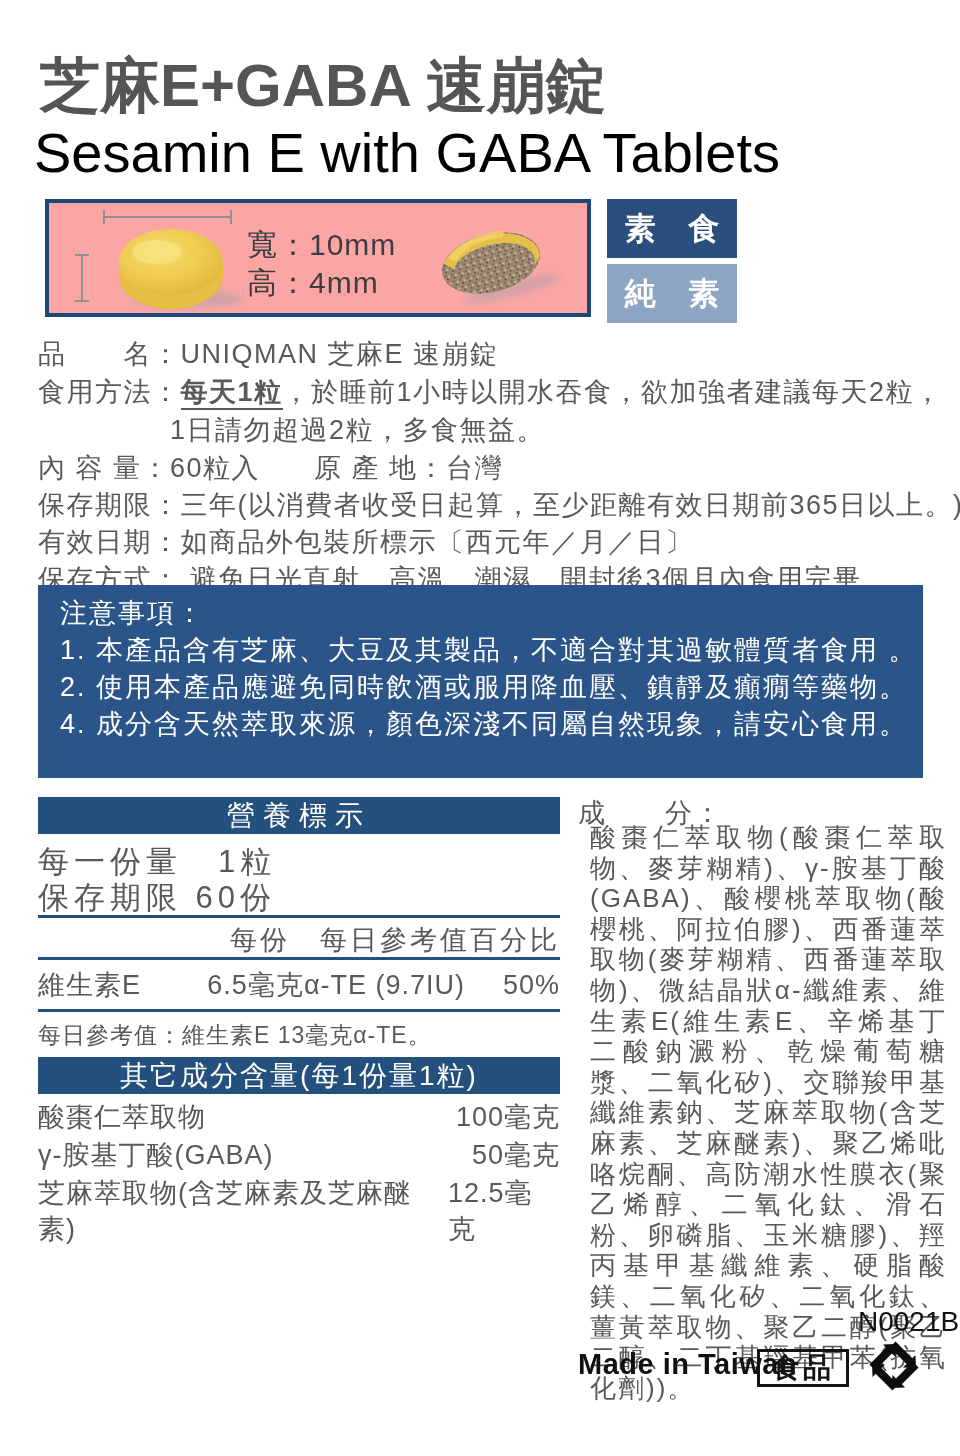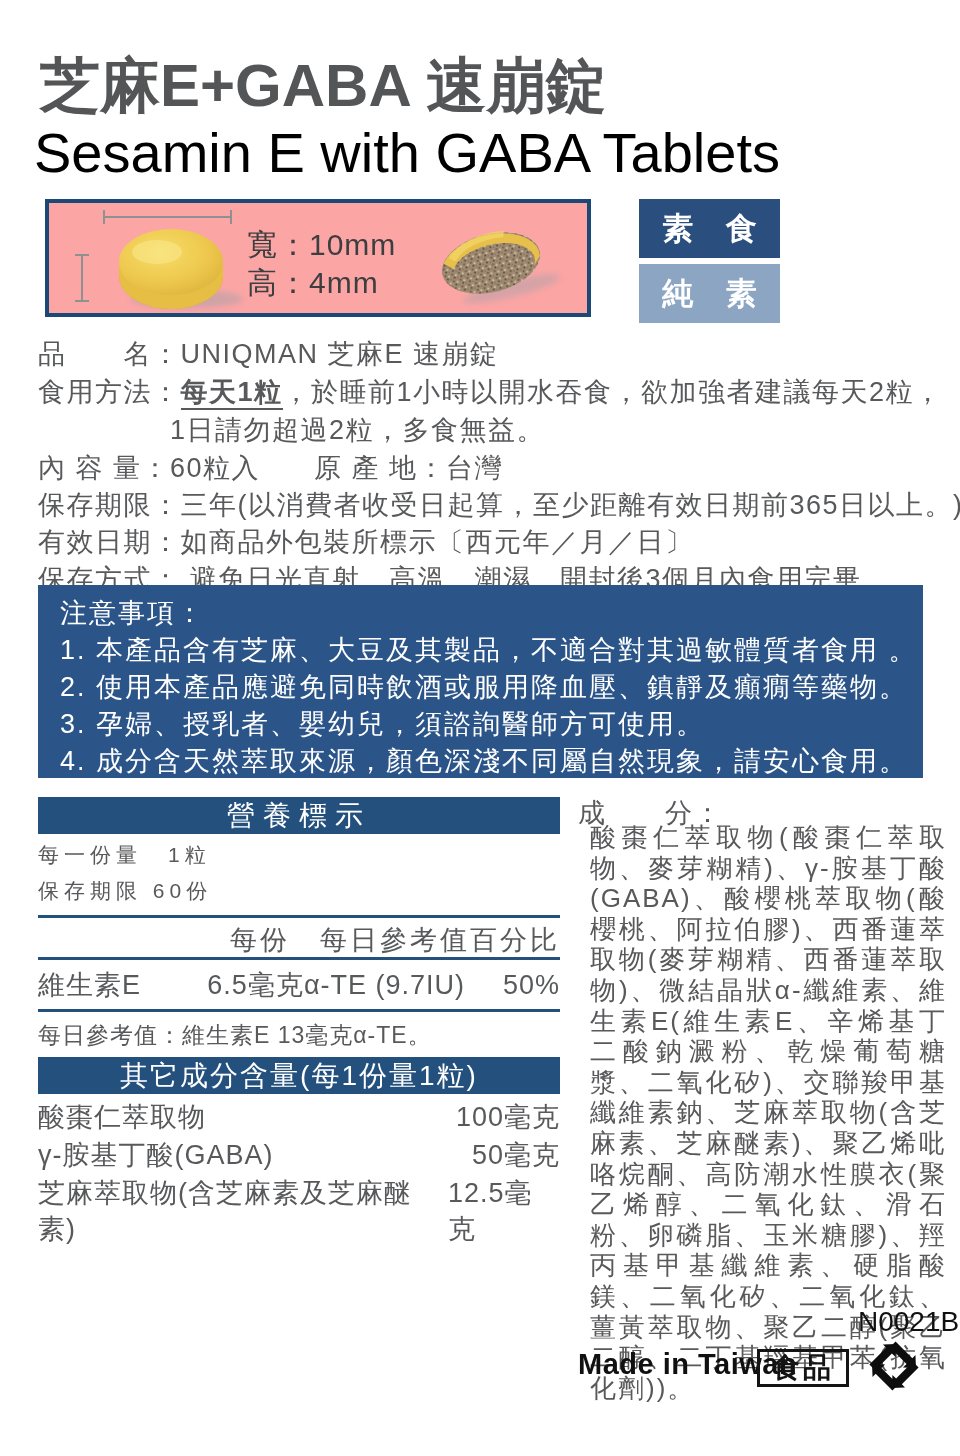--- a/index.html
+++ b/index.html
@@ -11,36 +11,36 @@
   .abs{position:absolute;}
   
   .title-zh{left:40px;top:46px;font-size:60px;font-weight:700;color:#545557;letter-spacing:0;}
   .title-en{left:34px;top:120px;font-size:56px;font-weight:400;color:#000000;}
   
   .size-box{left:45px;top:199px;width:546px;height:118px;border:4px solid #1c4878;box-sizing:border-box;background:#fca5a5;}
   .size-text{position:absolute;color:#3d3e40;font-size:30px;letter-spacing:1px;}
   .size-w{left:198px;top:22px;}
   .size-h{left:198px;top:60px;}
   
-  .badge{left:607px;width:141px;height:59px;display:flex;align-items:center;justify-content:center;
-         color:#fff;font-size:31px;font-weight:700;letter-spacing:12px;padding-left:12px;box-sizing:border-box;margin-left:32px;}
+  .badge{left:607px;width:130px;height:59px;display:flex;align-items:center;justify-content:center;
+         color:#fff;font-size:31px;font-weight:700;letter-spacing:12px;padding-left:12px;box-sizing:border-box;}
   .badge1{top:199px;background:#2a4e7d;}
   .badge2{top:264px;background:#8ba5c3;}
   
   .info-line{left:38px;font-size:27px;color:#58595b;letter-spacing:1.5px;white-space:nowrap;}
   .emph{font-weight:700;border-bottom:2px solid #58595b;padding-bottom:1px;}
   .origin-gap{margin-left:54px;}
   
   .notice-box{left:38px;top:585px;width:885px;height:193px;background:#2b5589;box-sizing:border-box;
               padding:10px 14px 0 22px;color:#ffffff;}
   .notice-line{font-size:27px;line-height:37px;letter-spacing:2px;white-space:nowrap;}
   
   .navy-bar{left:38px;width:522px;height:37px;background:#24507e;color:#fff;display:flex;align-items:center;
             justify-content:center;font-size:28px;letter-spacing:8px;box-sizing:border-box;}
-  .nut-line{left:38px;font-size:21px;color:#58595b;letter-spacing:5px;white-space:nowrap;}
+  .nut-line{left:38px;font-size:31px;color:#58595b;letter-spacing:5px;white-space:nowrap;}
   .rule{left:38px;width:522px;height:3px;background:#24507e;}
   .col-hdr{left:38px;width:522px;text-align:right;font-size:27px;color:#58595b;letter-spacing:3px;}
   .nrow{left:38px;width:522px;display:flex;align-items:baseline;font-size:27px;color:#58595b;letter-spacing:1px;}
   .nrow .amount{margin-left:auto;}
   .nrow .dv{width:95px;text-align:right;}
   .footnote{left:38px;font-size:23px;color:#58595b;letter-spacing:1px;}
   .orow{left:38px;width:522px;display:flex;justify-content:space-between;font-size:27px;color:#58595b;letter-spacing:1px;}
   
   .ing-label{left:578px;top:795px;font-size:27px;color:#58595b;letter-spacing:2px;}
   .ing-text{left:590px;top:822px;width:357px;font-size:26px;line-height:30.6px;letter-spacing:2px;
@@ -129,21 +129,20 @@
   <span>有效日期：</span><span>如商品外包裝所標示〔西元年／月／日〕</span>
 </div>
 <div class="abs info-line" style="top:561px;">
   <span>保存方式：</span>&nbsp;<span>避免日光直射、高溫、潮濕，開封後3個月內食用完畢。</span>
 </div>
 
 <div class="abs notice-box">
   <div class="notice-line">注意事項：</div>
   <div class="notice-line">1. 本產品含有芝麻、大豆及其製品，不適合對其過敏體質者食用 。</div>
   <div class="notice-line">2. 使用本產品應避免同時飲酒或服用降血壓、鎮靜及癲癇等藥物。</div>
-  <div class="notice-line">3. 孕婦、授乳者、嬰幼兒，須諮詢醫師方可使用。</div>
   <div class="notice-line">4. 成分含天然萃取來源，顏色深淺不同屬自然現象，請安心食用。</div>
 </div>
 
 <div class="abs navy-bar" style="top:797px;">營養標示</div>
 <div class="abs nut-line" style="top:841px;">每一份量　1粒</div>
 <div class="abs nut-line" style="top:877px;">保存期限 60份</div>
 <div class="abs rule" style="top:915px;"></div>
 <div class="abs col-hdr" style="top:922px;">每份　每日參考值百分比</div>
 <div class="abs rule" style="top:957px;"></div>
 <div class="abs nrow" style="top:967px;">

